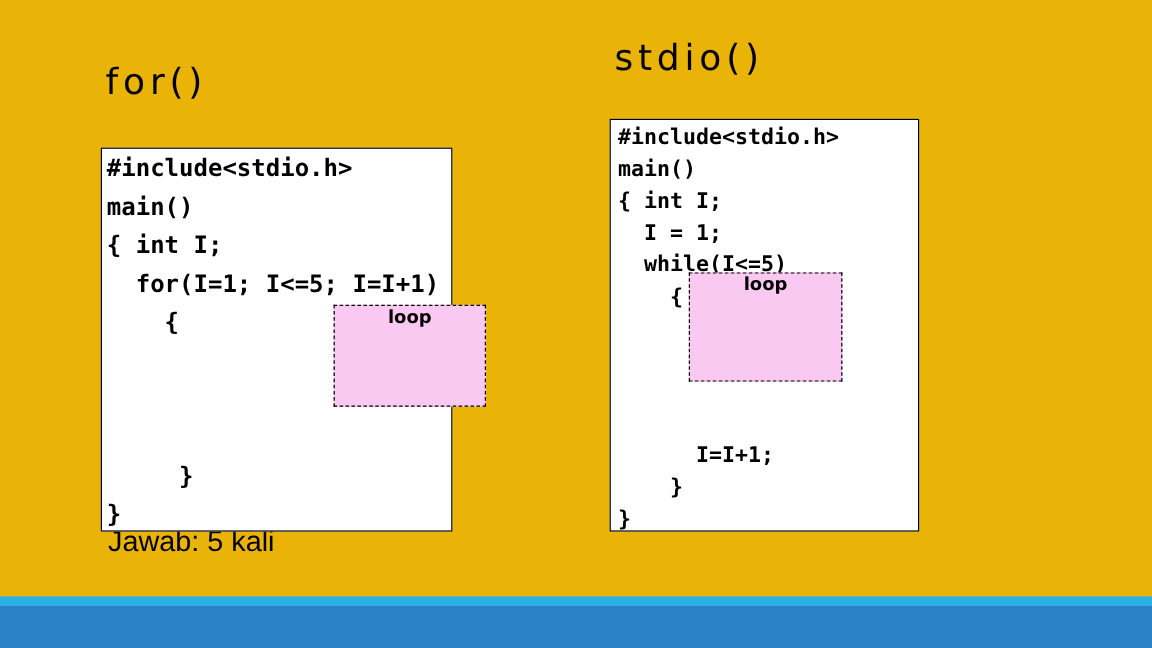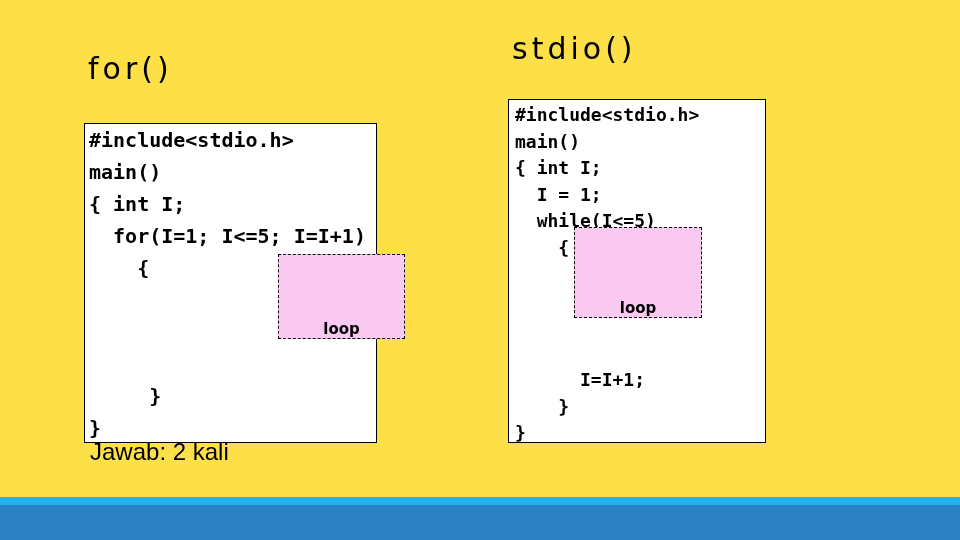--- a/index.html
+++ b/index.html
@@ -1,19 +1,19 @@
 <!DOCTYPE html>
 <html style="--loop-fill: #fac9f2; --accent-light: #29b0e6; --accent-dark: #2b81c4;"><head>
 <meta charset="utf-8">
 <style>
   html, body { margin: 0; padding: 0; background: #888; }
   .slide {
     position: relative;
     width: 960px; height: 540px;
-    background: #fde047;
+    background: #eab308;
     overflow: hidden;
     font-family: "Liberation Sans", sans-serif;
   }
   .heading {
     position: absolute;
     color: #000;
     font-family: "DejaVu Sans", sans-serif;
     font-size: 30px;
     font-weight: 400;
     letter-spacing: 4px;
@@ -44,21 +44,21 @@
   }
   .codebox-for pre   { font-size: 20px; line-height: 32px;   padding: 0 0 0 4px; }
   .codebox-while pre { font-size: 18px; line-height: 26.5px; padding: 2px 0 0 6px; }
 
   .loopbox {
     position: absolute;
     box-sizing: border-box;
     background: var(--loop-fill, #fac9f2);
     border: 1px dashed #000;
     display: flex;
-    align-items: flex-end;
+    align-items: flex-start;
     justify-content: center;
     z-index: 2;
     font-family: "DejaVu Sans", sans-serif;
     font-weight: bold;
     font-size: 15px;
     color: #000;
   }
   .loopbox-for  { left: 278px; top: 254px; width: 127px; height: 85px; }
   .loopbox-while{ left: 574px; top: 227px; width: 128px; height: 91px; }
 
@@ -114,18 +114,18 @@
 
       I=I+1;
     }
 }</pre>
   </div>
 
   <div class="loopbox loopbox-while">
     <span>loop</span>
   </div>
 
-  <div class="answer">Jawab: 2 kali</div>
+  <div class="answer">Jawab: 5 kali</div>
 
   <div class="bar bar-light"></div>
   <div class="bar bar-dark"></div>
 
 </div>
 
 </body></html>

